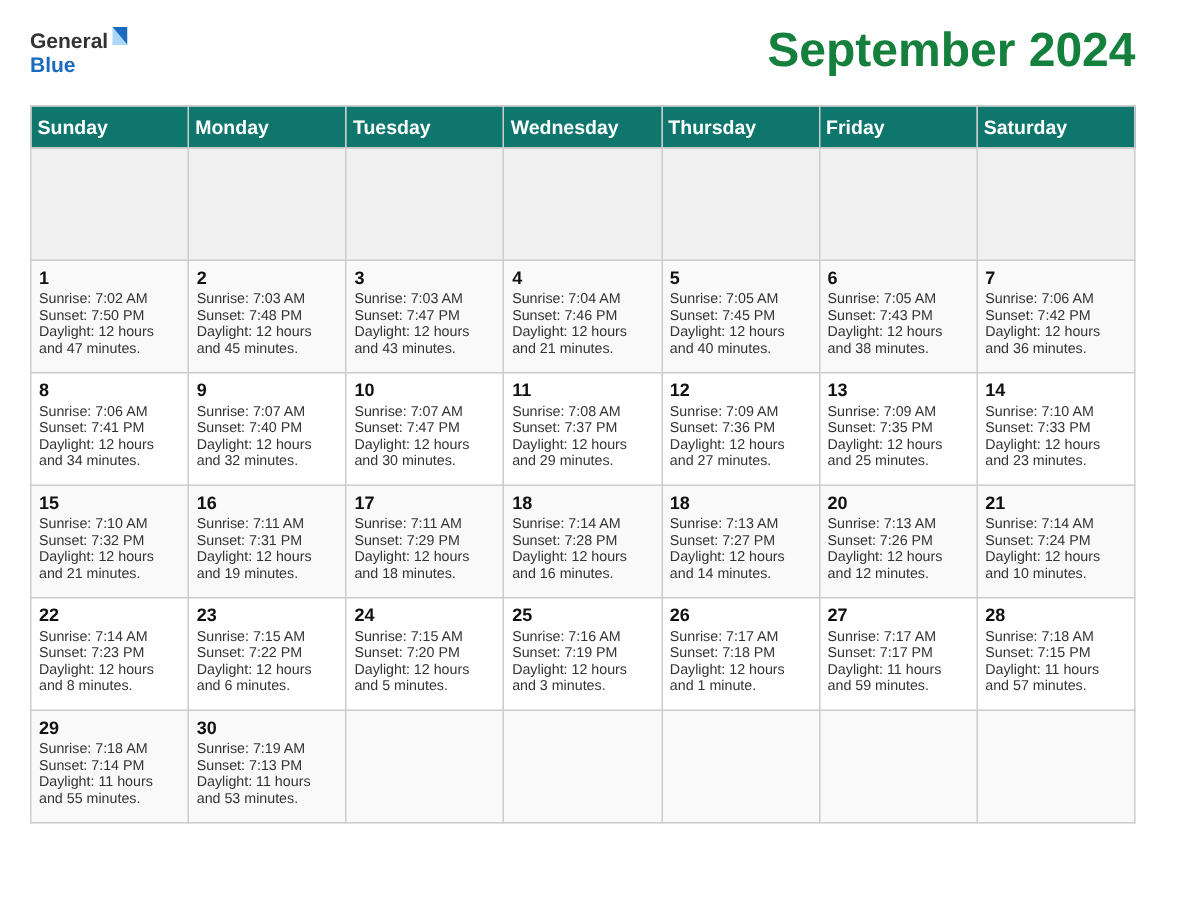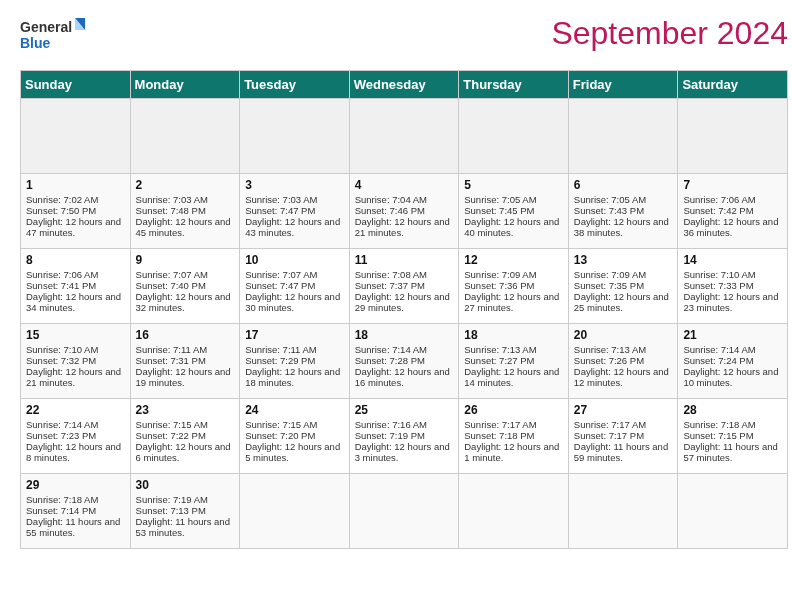--- a/index.html
+++ b/index.html
@@ -5,40 +5,40 @@
     * { margin: 0; padding: 0; box-sizing: border-box; }
     body {
       font-family: Arial, sans-serif;
       background: #fff;
       width: 792px;
       height: 612px;
       overflow: hidden;
     }
     .container {
       width: 792px;
-      padding: 16px 4px 10px 20px;
+      padding: 16px 35px 10px 20px;
     }
     .header-area {
       display: flex;
       justify-content: space-between;
       align-items: flex-start;
       margin-bottom: 12px;
     }
     .logo {
       display: flex;
       align-items: center;
       gap: 4px;
     }
     .title-area {
       text-align: right;
     }
     .month-year {
       font-size: 32px;
-      font-weight: normal;
-      color: #be185d;
+      font-weight: bold;
+      color: #15803d;
       line-height: 1.1;
     }
     .location {
       font-size: 14px;
       color: #444;
       margin-top: 2px;
     }
     table {
       width: 100%;
       border-collapse: collapse;

